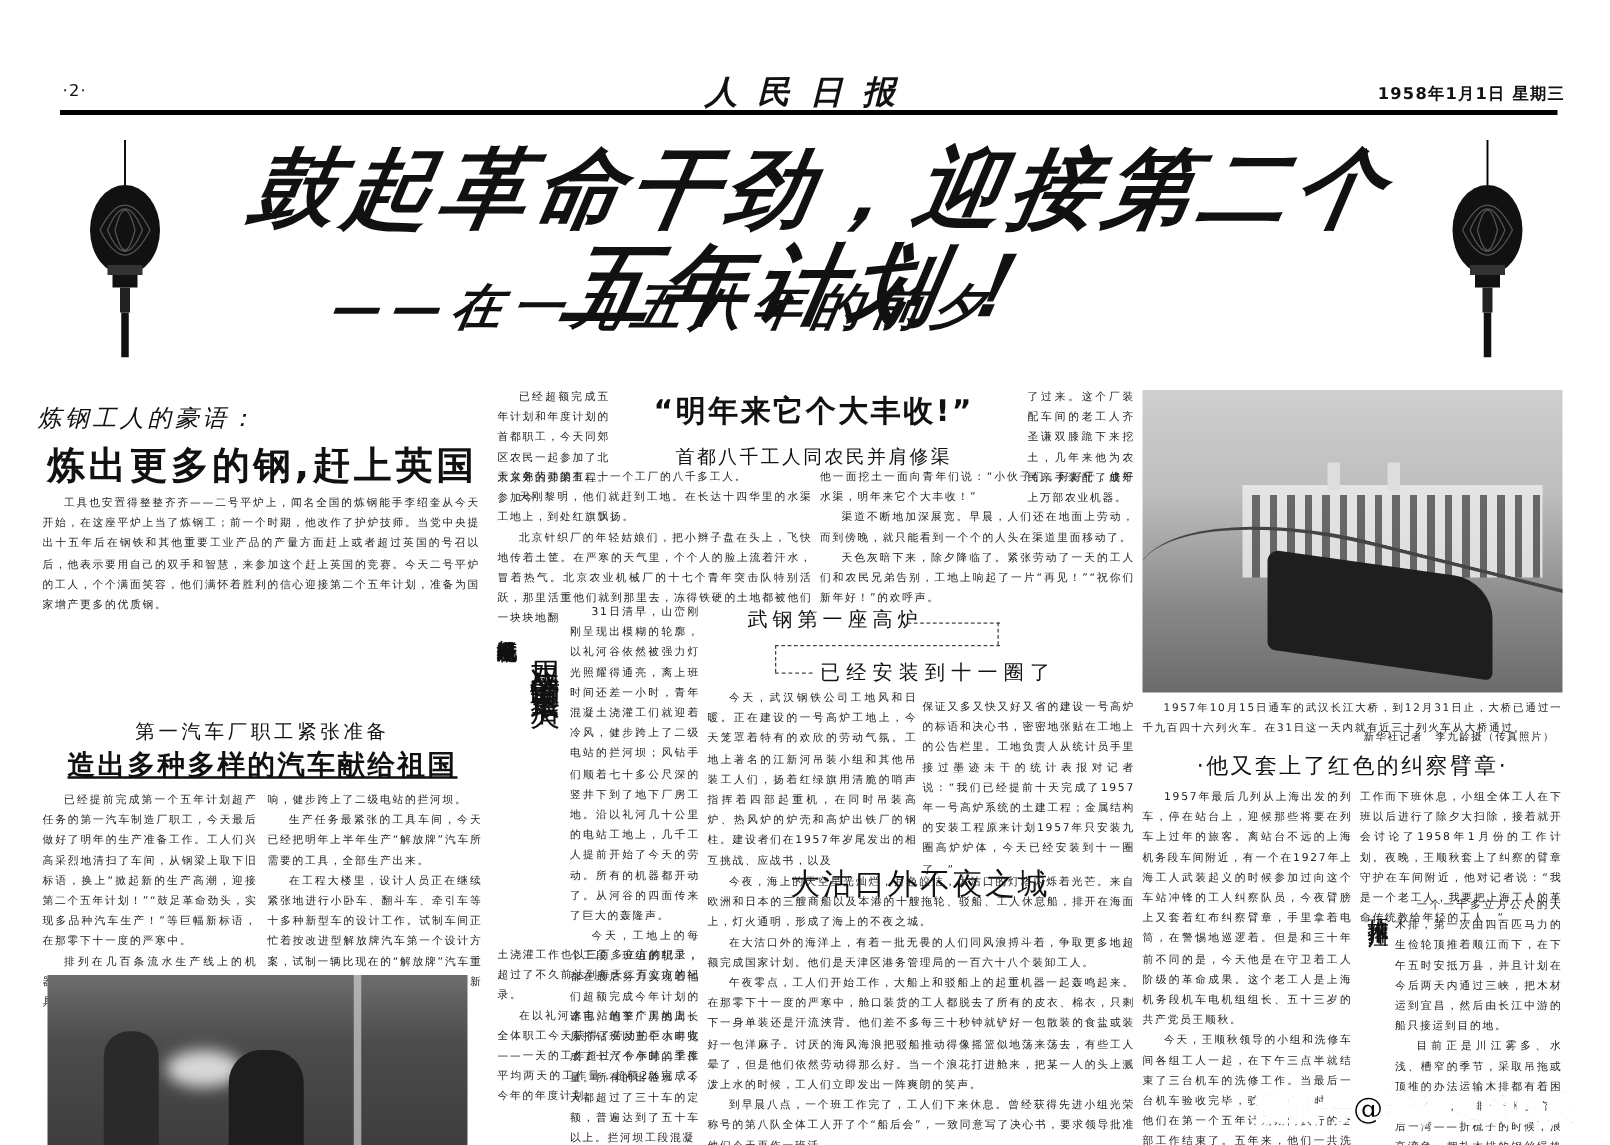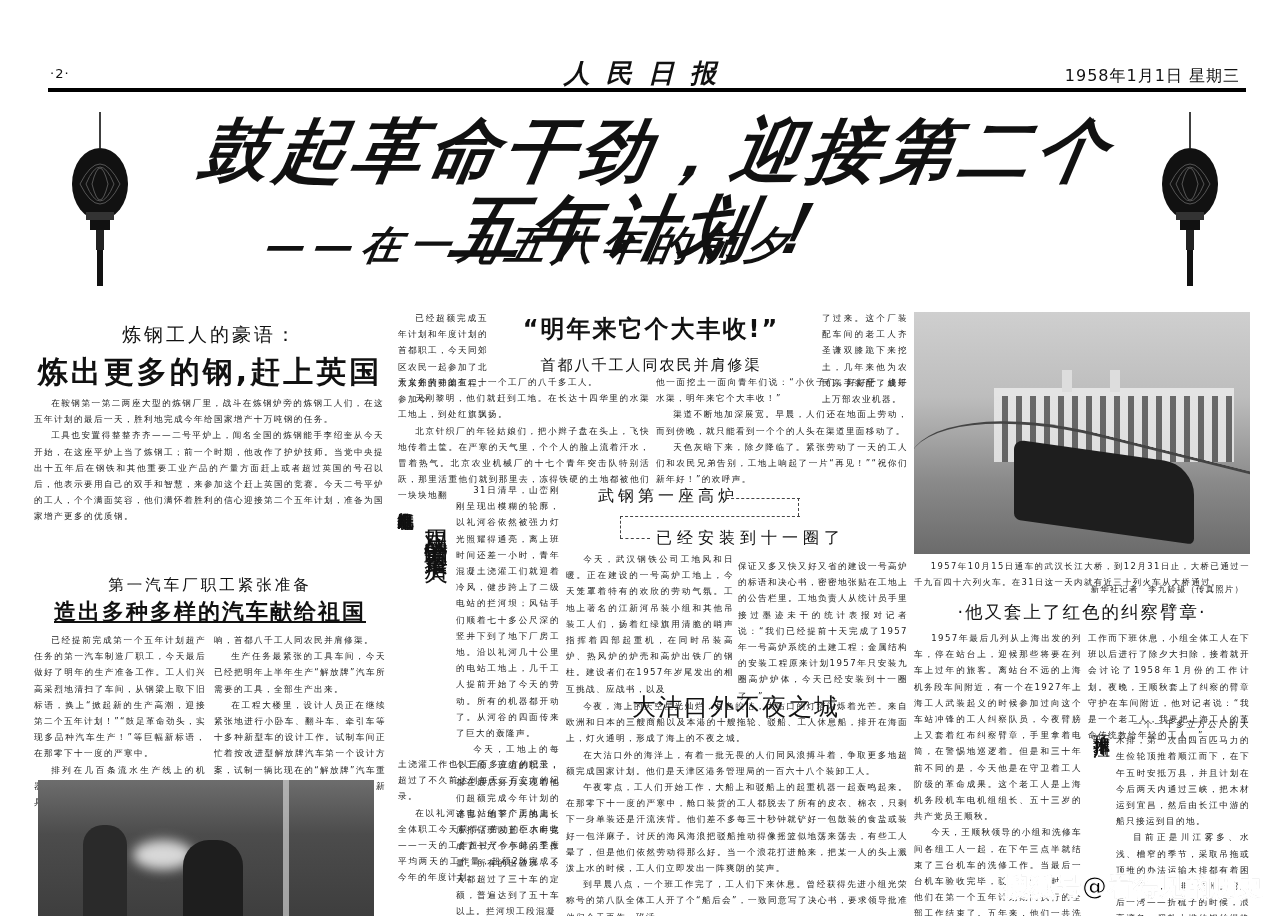--- a/index.html
+++ b/index.html
@@ -2,36 +2,36 @@
 <html><head>
 <meta charset="utf-8">
 <style>
   * { box-sizing: border-box; margin: 0; padding: 0; }
   html, body { width: 1288px; height: 916px; background: #ffffff; overflow: hidden; }
   body { font-family: "DejaVu Sans", "Liberation Sans", sans-serif; color: #111; position: relative; }
 
   .masthead { position: absolute; left: 16px; top: 62px; width: 1256px; height: 30px; }
   .masthead .page-num { position: absolute; left: 34px; top: 4px; font-size: 13px; letter-spacing: 1px; }
   .masthead .paper-name { position: absolute; left: 548px; top: -6px; font-family: "DejaVu Serif", serif; font-size: 26px; font-weight: bold; font-style: italic; letter-spacing: 16px; }
-  .masthead .date { position: absolute; right: 32px; top: 4px; font-size: 16px; letter-spacing: 1px; }
+  .masthead .date { position: absolute; right: 20px; top: 4px; font-size: 13px; letter-spacing: 1px; font-weight: bold; }
   .masthead .rule { position: absolute; left: 32px; top: 26px; width: 1198px; height: 4px; background: #000; }
 
   .banner { position: absolute; left: 60px; top: 100px; width: 1168px; height: 200px; }
   .lantern { position: absolute; top: 12px; width: 64px; height: 174px; }
   .lantern.left { left: 8px; }
   .lantern.right { right: 6px; }
   .banner .headline { position: absolute; left: 110px; top: 12px; width: 960px; text-align: center; font-family: "DejaVu Serif", serif; font-size: 70px; font-weight: bold; font-style: italic; letter-spacing: 6px; transform: skewX(-10deg); line-height: 1.1; }
   .banner .subline { position: absolute; left: 120px; top: 118px; width: 700px; text-align: center; font-family: "DejaVu Serif", serif; font-size: 40px; font-weight: bold; font-style: italic; letter-spacing: 8px; transform: skewX(-10deg); }
 
   .text { font-size: 8.6px; line-height: 16.2px; letter-spacing: 1.4px; text-align: justify; color: #222; }
   .text p { text-indent: 2em; }
   .col { position: absolute; }
 
   
-  .a1-kicker { position: absolute; left: 30px; top: 322px; width: 360px; text-align: center; font-size: 19px; letter-spacing: 3px; }
+  .a1-kicker { position: absolute; left: 30px; top: 322px; width: 360px; text-align: left; font-size: 19px; letter-spacing: 3px; font-style: italic; }
   .a1-title { position: absolute; left: 30px; top: 352px; width: 360px; text-align: center; font-size: 30px; font-weight: bold; letter-spacing: 3px; }
   .a1-body { left: 34px; top: 395px; width: 350px; }
 
   .a2-kicker { position: absolute; left: 30px; top: 575px; width: 360px; text-align: center; font-size: 15.5px; letter-spacing: 3px; }
   .a2-title { position: absolute; left: 30px; top: 597px; width: 360px; text-align: center; font-size: 22px; letter-spacing: 2px; font-weight: bold; text-decoration: underline; }
   .a2-body-l { left: 34px; top: 632px; width: 172px; }
   .a2-body-r { left: 214px; top: 632px; width: 172px; }
   .photo-left { position: absolute; left: 38px; top: 780px; width: 336px; height: 136px; background: linear-gradient(180deg, #6d6d6d 0%, #4c4c4c 40%, #3e3e3e 100%); overflow: hidden; }
   .photo-left .fig1 { position: absolute; left: 45px; top: 45px; width: 44px; height: 95px; background: #2a2a2a; border-radius: 20px 20px 4px 4px; }
   .photo-left .fig2 { position: absolute; left: 145px; top: 60px; width: 60px; height: 80px; background: #1e1e1e; border-radius: 26px 26px 4px 4px; }
@@ -117,32 +117,31 @@
     <rect x="18" y="100" width="28" height="8" fill="#333"></rect>
     <rect x="22" y="108" width="20" height="10" fill="#111"></rect>
     <rect x="28" y="118" width="8" height="20" fill="#222"></rect>
     <rect x="29" y="138" width="6" height="36" fill="#111"></rect>
   </svg>
 </div>
 
 <div class="a1-kicker">炼钢工人的豪语：</div>
 <div class="a1-title">炼出更多的钢,赶上英国</div>
 <div class="col text a1-body">
-  <p>在鞍钢第一第二两座大型的炼钢厂里，战斗在炼钢炉旁的炼钢工人们，在这五年计划的最后一天，胜利地完成今年给国家增产十万吨钢的任务。</p>
   <p>工具也安置得整整齐齐——二号平炉上，闻名全国的炼钢能手李绍奎从今天开始，在这座平炉上当了炼钢工；前一个时期，他改作了护炉技师。当党中央提出十五年后在钢铁和其他重要工业产品的产量方面赶上或者超过英国的号召以后，他表示要用自己的双手和智慧，来参加这个赶上英国的竞赛。今天二号平炉的工人，个个满面笑容，他们满怀着胜利的信心迎接第二个五年计划，准备为国家增产更多的优质钢。</p>
 </div>
 
 <div class="a2-kicker">第一汽车厂职工紧张准备</div>
 <div class="a2-title">造出多种多样的汽车献给祖国</div>
 <div class="col text a2-body-l">
   <p>已经提前完成第一个五年计划超产任务的第一汽车制造厂职工，今天最后做好了明年的生产准备工作。工人们兴高采烈地清扫了车间，从钢梁上取下旧标语，换上“掀起新的生产高潮，迎接第二个五年计划！”“鼓足革命劲头，实现多品种汽车生产！”等巨幅新标语，在那零下十一度的严寒中。</p>
   <p>排列在几百条流水生产线上的机器，都已经洗刷干净，敷上了新油，工具也安置得整整齐齐，只待来年生产铃</p>
 </div>
 <div class="col text a2-body-r">
-  <p style="text-indent:0">响，首都八千工人同农民并肩修渠。</p>
+  <p style="text-indent:0">响，健步跨上了二级电站的拦河坝。</p>
   <p>生产任务最紧张的工具车间，今天已经把明年上半年生产“解放牌”汽车所需要的工具，全部生产出来。</p>
   <p>在工程大楼里，设计人员正在继续紧张地进行小卧车、翻斗车、牵引车等十多种新型车的设计工作。试制车间正忙着按改进型解放牌汽车第一个设计方案，试制一辆比现在的“解放牌”汽车重量更轻、牵引力更大、负荷量更大的新载重汽车。</p>
 </div>
 <div class="photo-left">
   <div class="glow"></div>
   <div class="pole"></div>
   <div class="fig1"></div>
   <div class="fig2"></div>
 </div>
 

